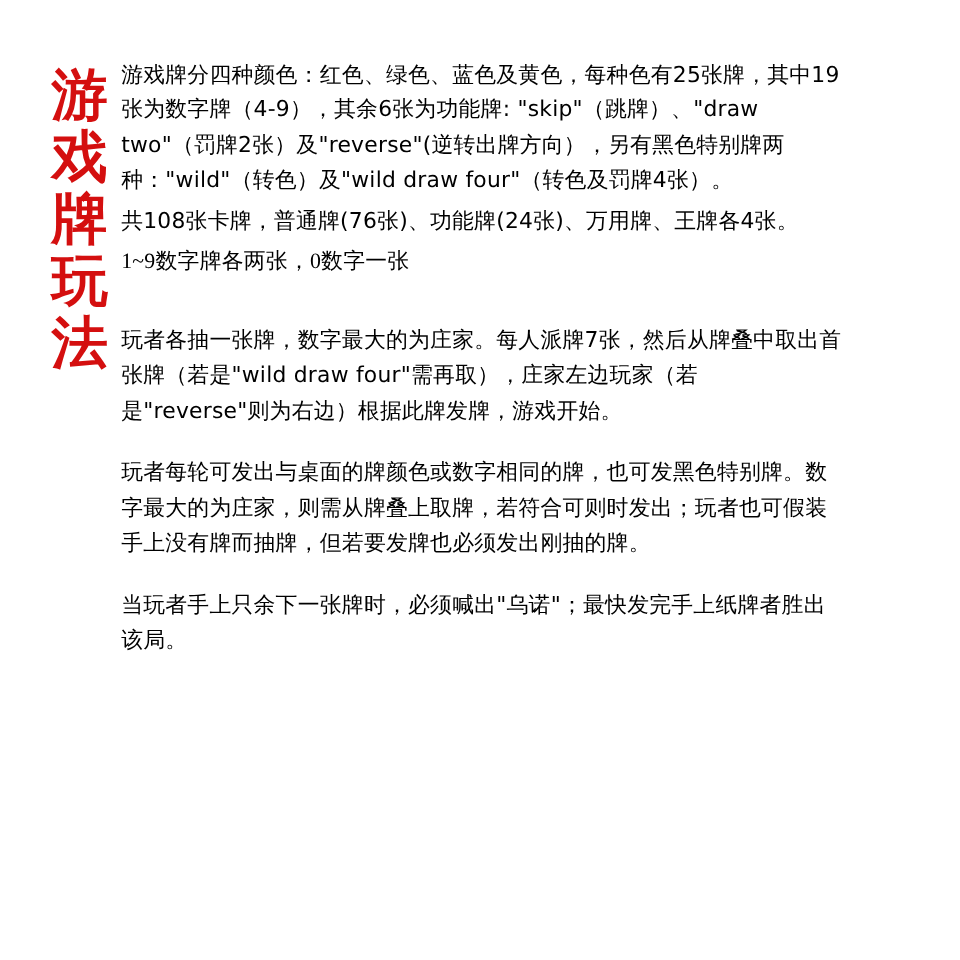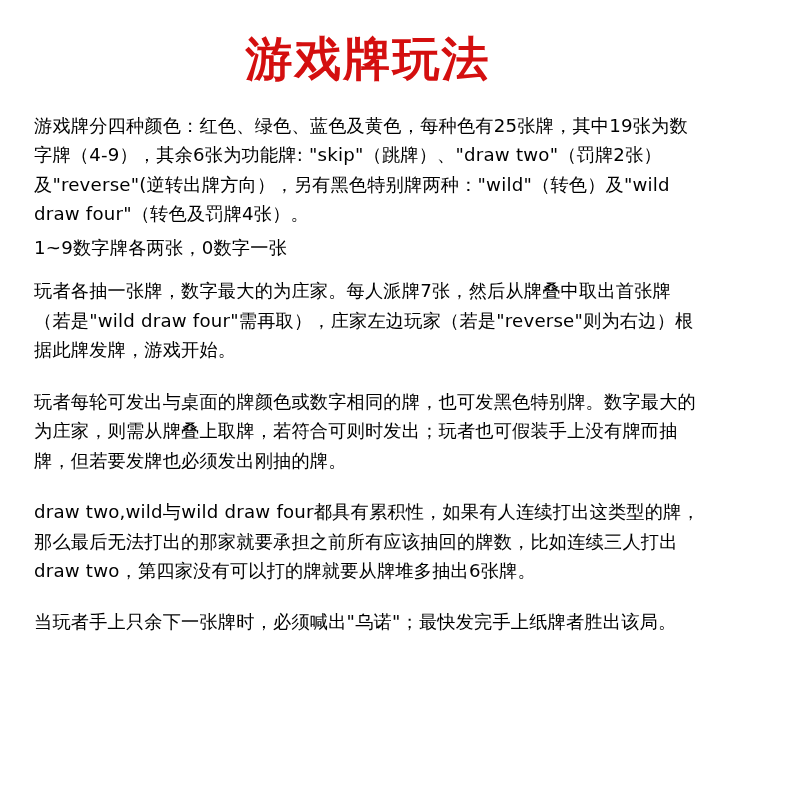--- a/index.html
+++ b/index.html
@@ -11,23 +11,23 @@
     height: 800px;
     background: #ffffff;
     font-family: "DejaVu Sans", "Liberation Sans", sans-serif;
     color: #000000;
     overflow: hidden;
   }
   .page {
     width: 732px;
     height: 800px;
     box-sizing: border-box;
-    padding: 27px 30px 20px 34px;
+    padding: 48px 30px 20px 34px;
     display: flex;
-    flex-direction: column;
+    flex-direction: row;
   }
   .title {
     text-align: center;
     color: #d40f0f;
     font-family: "DejaVu Serif", "Liberation Serif", serif;
     font-weight: bold;
     font-size: 47px;
     letter-spacing: 2px;
     line-height: 1.1;
     margin: 6px 0 26px 0;
@@ -38,42 +38,43 @@
     letter-spacing: 0.2px;
     text-align: left;
   }
   .para {
     margin: 0 0 22px 0;
   }
   .para.tight {
     margin-bottom: 4px;
   }
   .para.tight2 {
-    margin-bottom: 14px;
+    margin-bottom: 36px;
+    font-family: Liberation Serif, serif;
   }
   .para:last-child {
     margin-bottom: 0;
   }
 </style>
 </head>
 <body>
 
 <div class="page">
 
   <div class="title">游戏牌玩法</div>
 
   <div class="body-text">
 
     <p class="para tight">游戏牌分四种颜色：红色、绿色、蓝色及黄色，每种色有25张牌，其中19张为数字牌（4-9），其余6张为功能牌: "skip"（跳牌）、"draw two"（罚牌2张）及"reverse"(逆转出牌方向），另有黑色特别牌两种："wild"（转色）及"wild draw four"（转色及罚牌4张）。</p>
 
+    <p class="para tight">共108张卡牌，普通牌(76张)、功能牌(24张)、万用牌、王牌各4张。</p>
 
     <p class="para tight2">1~9数字牌各两张，0数字一张</p>
 
     <p class="para">玩者各抽一张牌，数字最大的为庄家。每人派牌7张，然后从牌叠中取出首张牌（若是"wild draw four"需再取），庄家左边玩家（若是"reverse"则为右边）根据此牌发牌，游戏开始。</p>
 
     <p class="para">玩者每轮可发出与桌面的牌颜色或数字相同的牌，也可发黑色特别牌。数字最大的为庄家，则需从牌叠上取牌，若符合可则时发出；玩者也可假装手上没有牌而抽牌，但若要发牌也必须发出刚抽的牌。</p>
 
-    <p class="para">draw two,wild与wild draw four都具有累积性，如果有人连续打出这类型的牌，那么最后无法打出的那家就要承担之前所有应该抽回的牌数，比如连续三人打出draw two，第四家没有可以打的牌就要从牌堆多抽出6张牌。</p>
 
     <p class="para">当玩者手上只余下一张牌时，必须喊出"乌诺"；最快发完手上纸牌者胜出该局。</p>
 
   </div>
 </div>
 
 </body></html>

